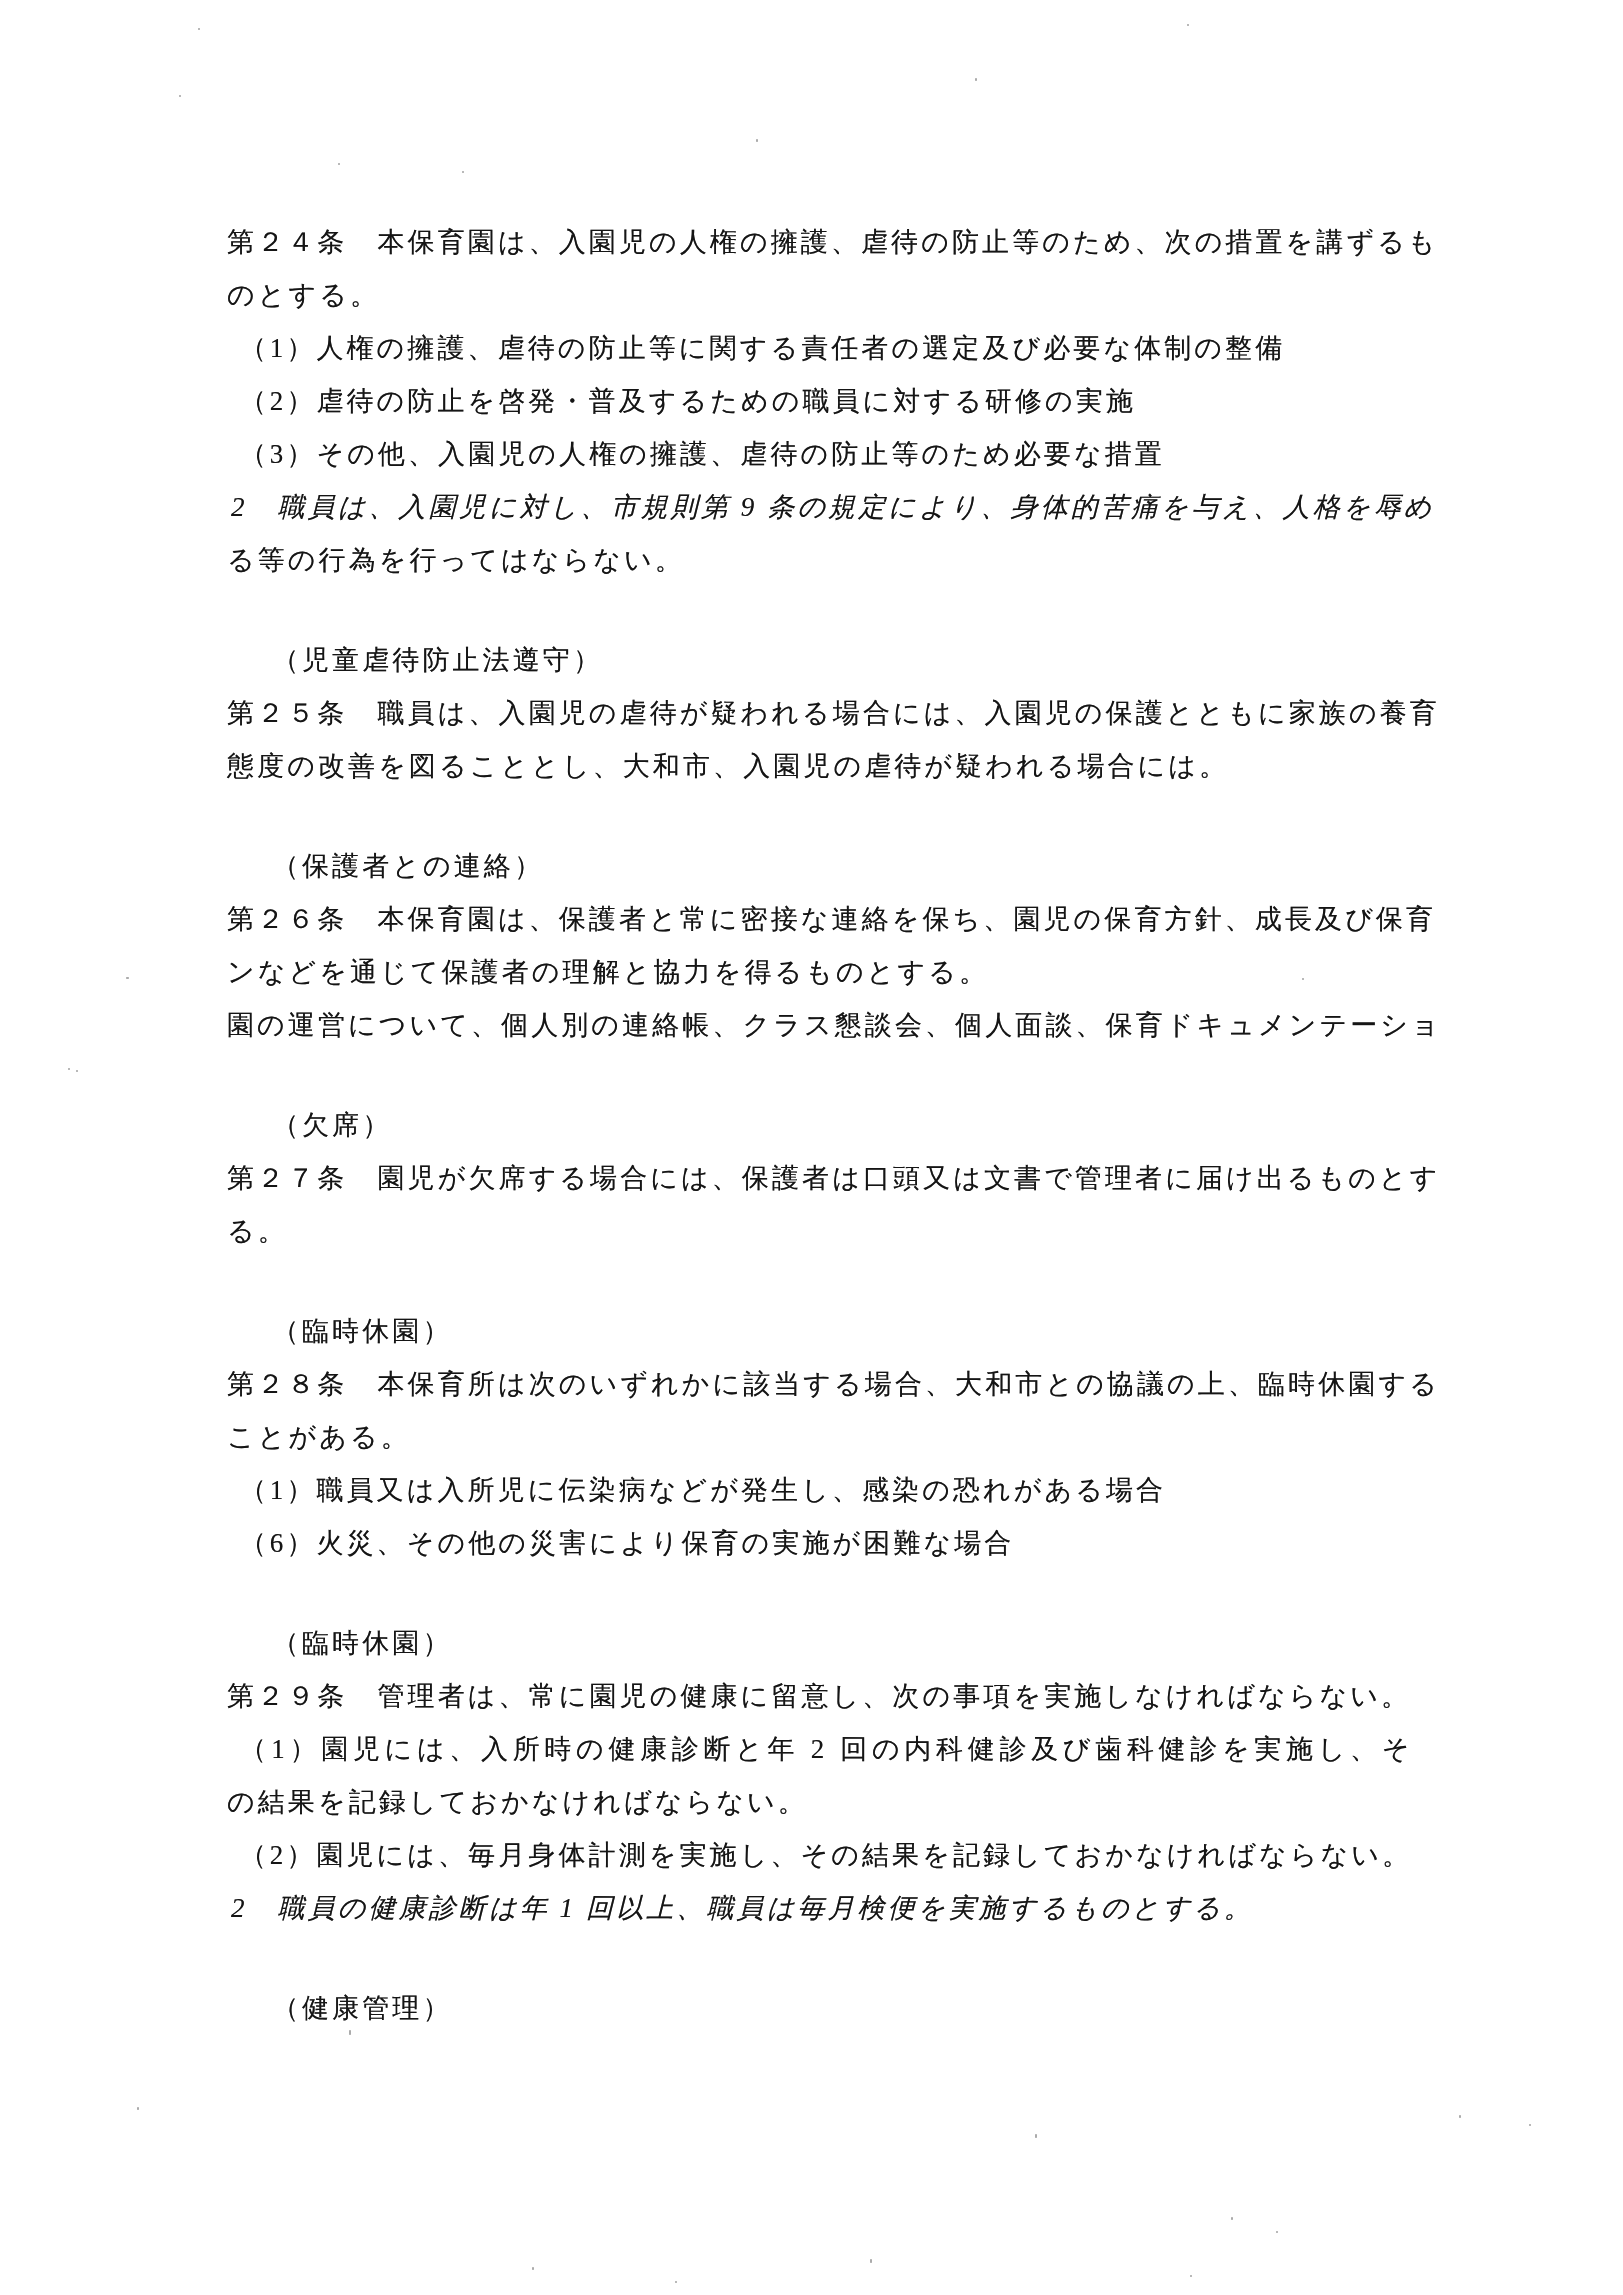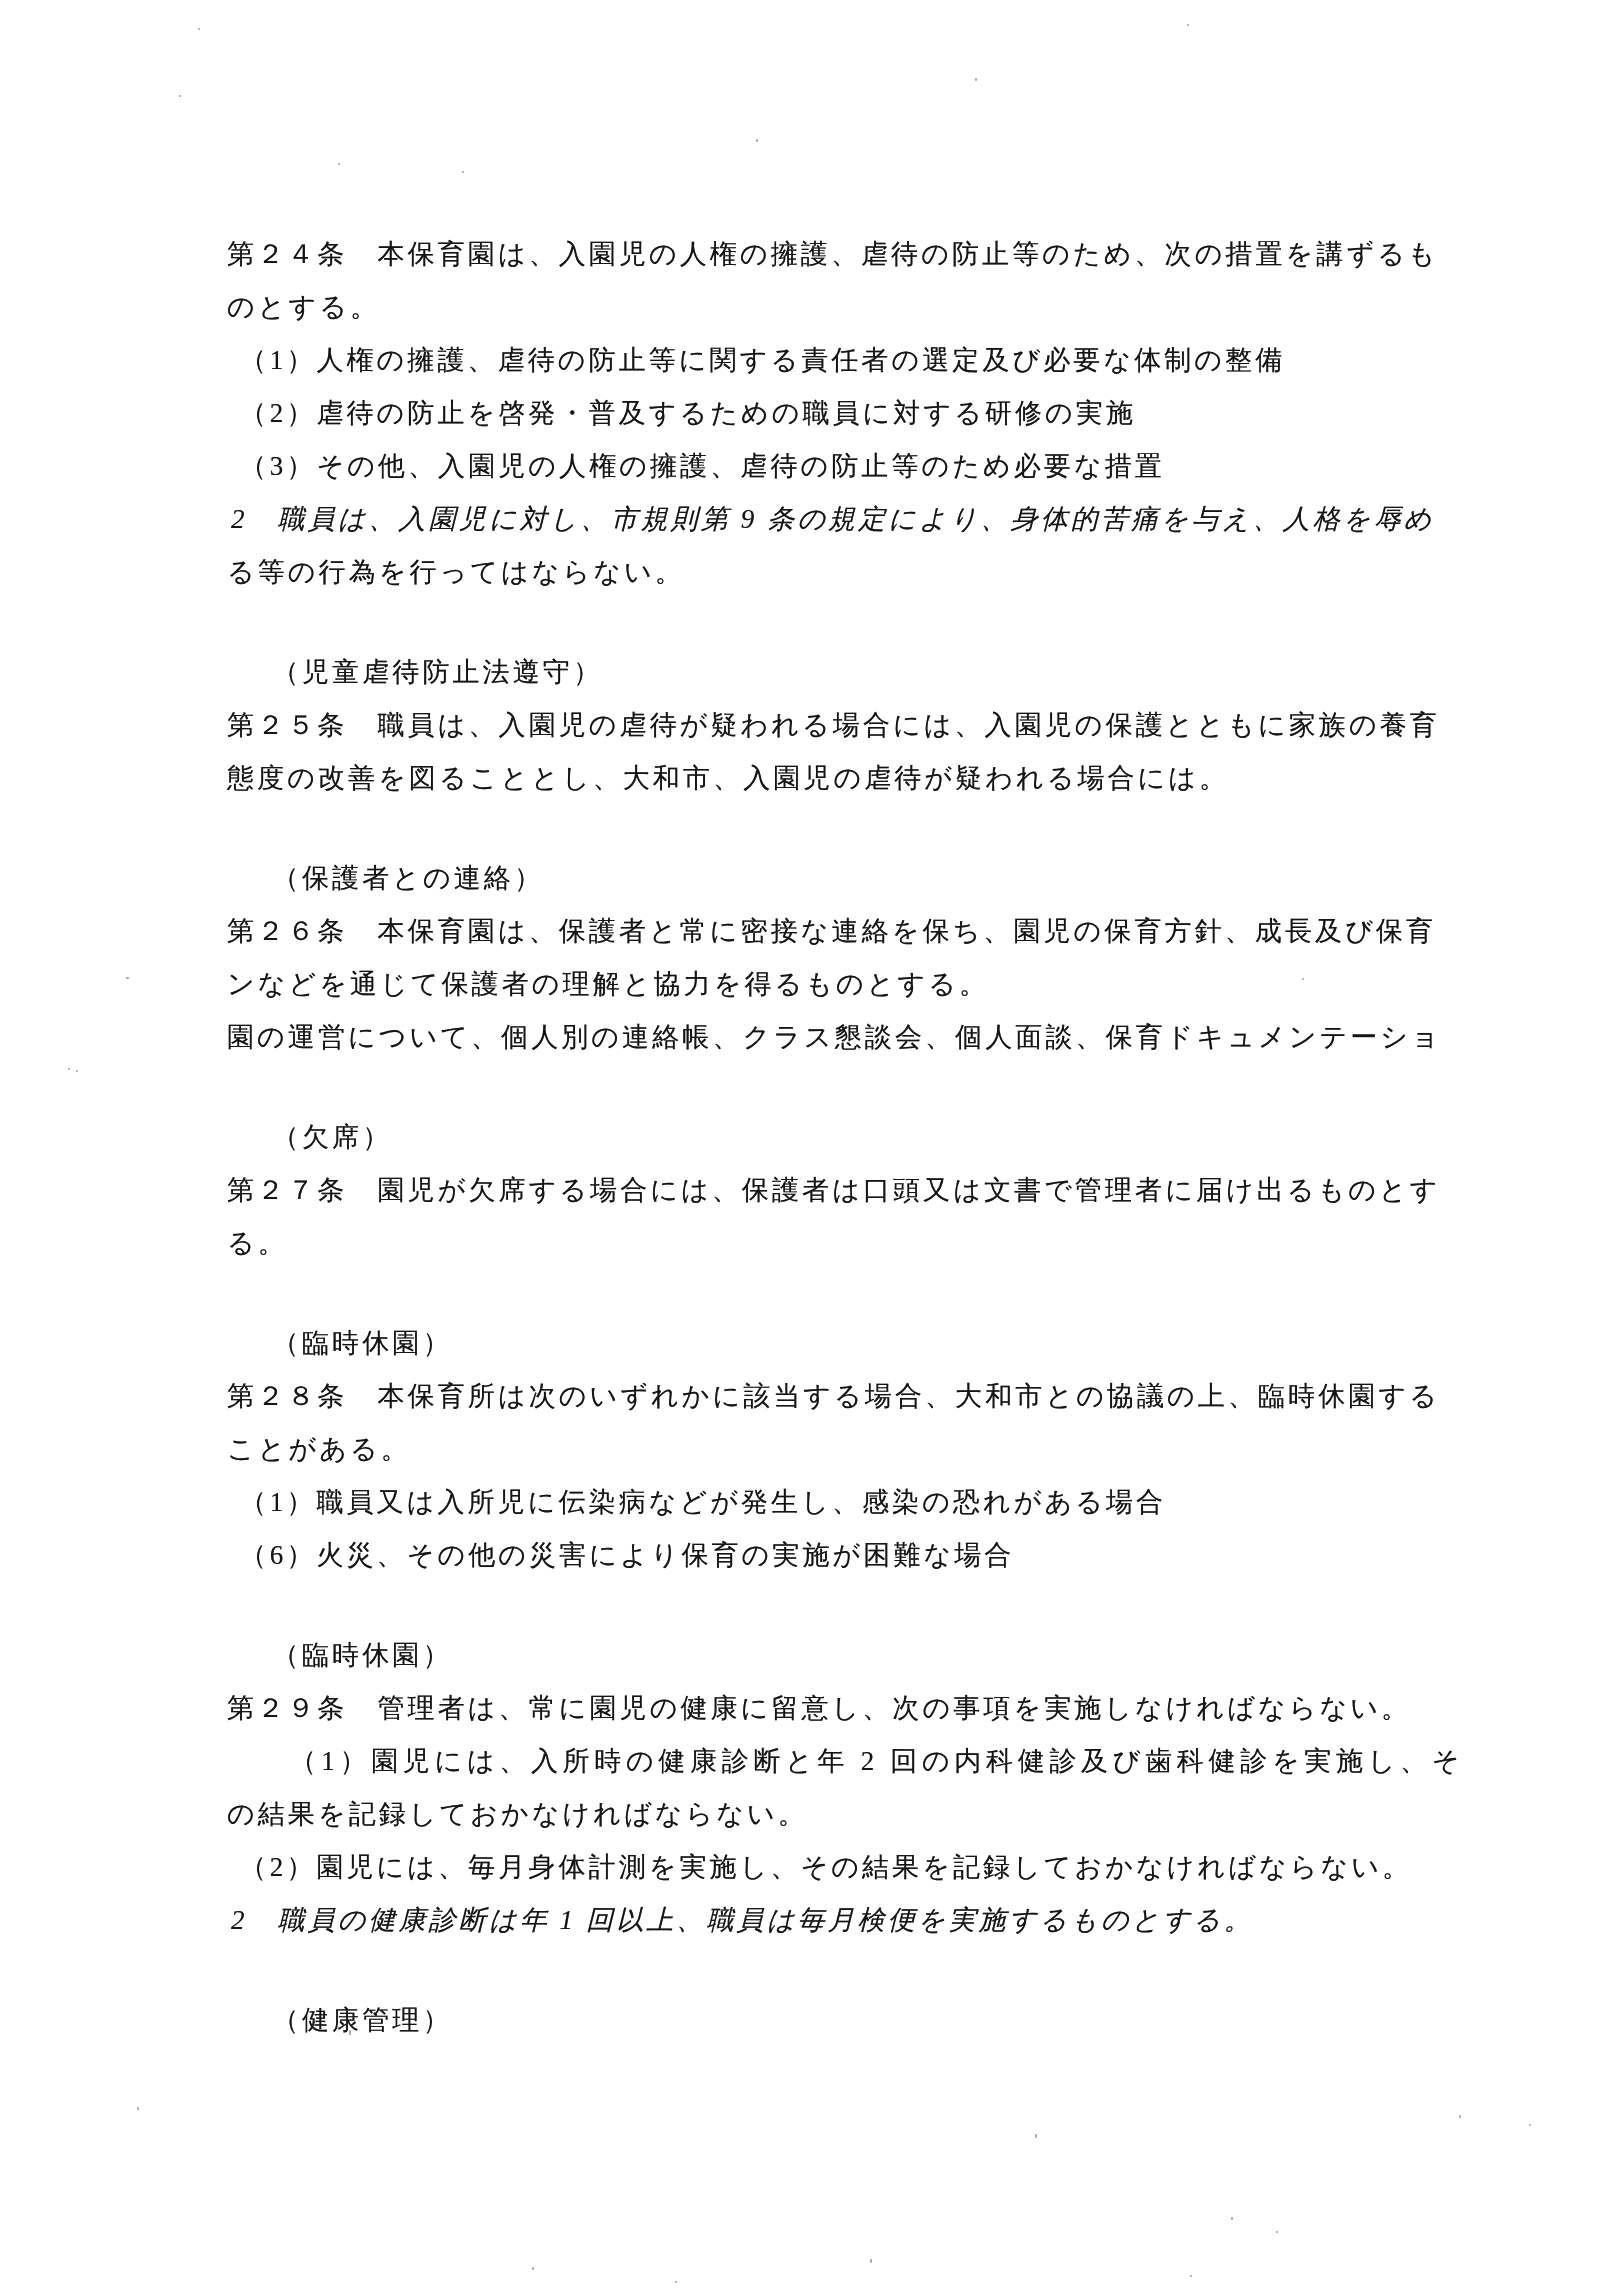--- a/index.html
+++ b/index.html
@@ -11,39 +11,39 @@
     position: relative;
     width: 1623px;
     height: 2295px;
     background: #ffffff;
     overflow: hidden;
     font-family: "Liberation Serif", "DejaVu Serif", serif;
   }
   .text-column {
     position: absolute;
     left: 227px;
-    top: 228px;
+    top: 216px;
     width: 1287px;
     color: #151515;
     font-size: 27px;
     line-height: 53px;
     letter-spacing: 3.1px;
     text-shadow: 0 0 0.4px rgba(20,20,20,0.55);
   }
   .sect {
     margin: 0 0 47px 0;
   }
   .ln {
     height: 53px;
     white-space: pre;
   }
   .ln-header { padding-left: 7.9px; margin-left: 37px; }
   .ln-item   { padding-left: 12.6px; }
   .ln-num    { padding-left: 3.9px; font-style: italic; }
-  .ln-wide   { letter-spacing: 4.7px; text-align: center; }
+  .ln-wide   { letter-spacing: 4.7px; }
   
   .speck {
     position: absolute;
     background: #666666;
     opacity: 0.55;
     border-radius: 0.8px;
   }
 </style>
 </head>
 <body>

